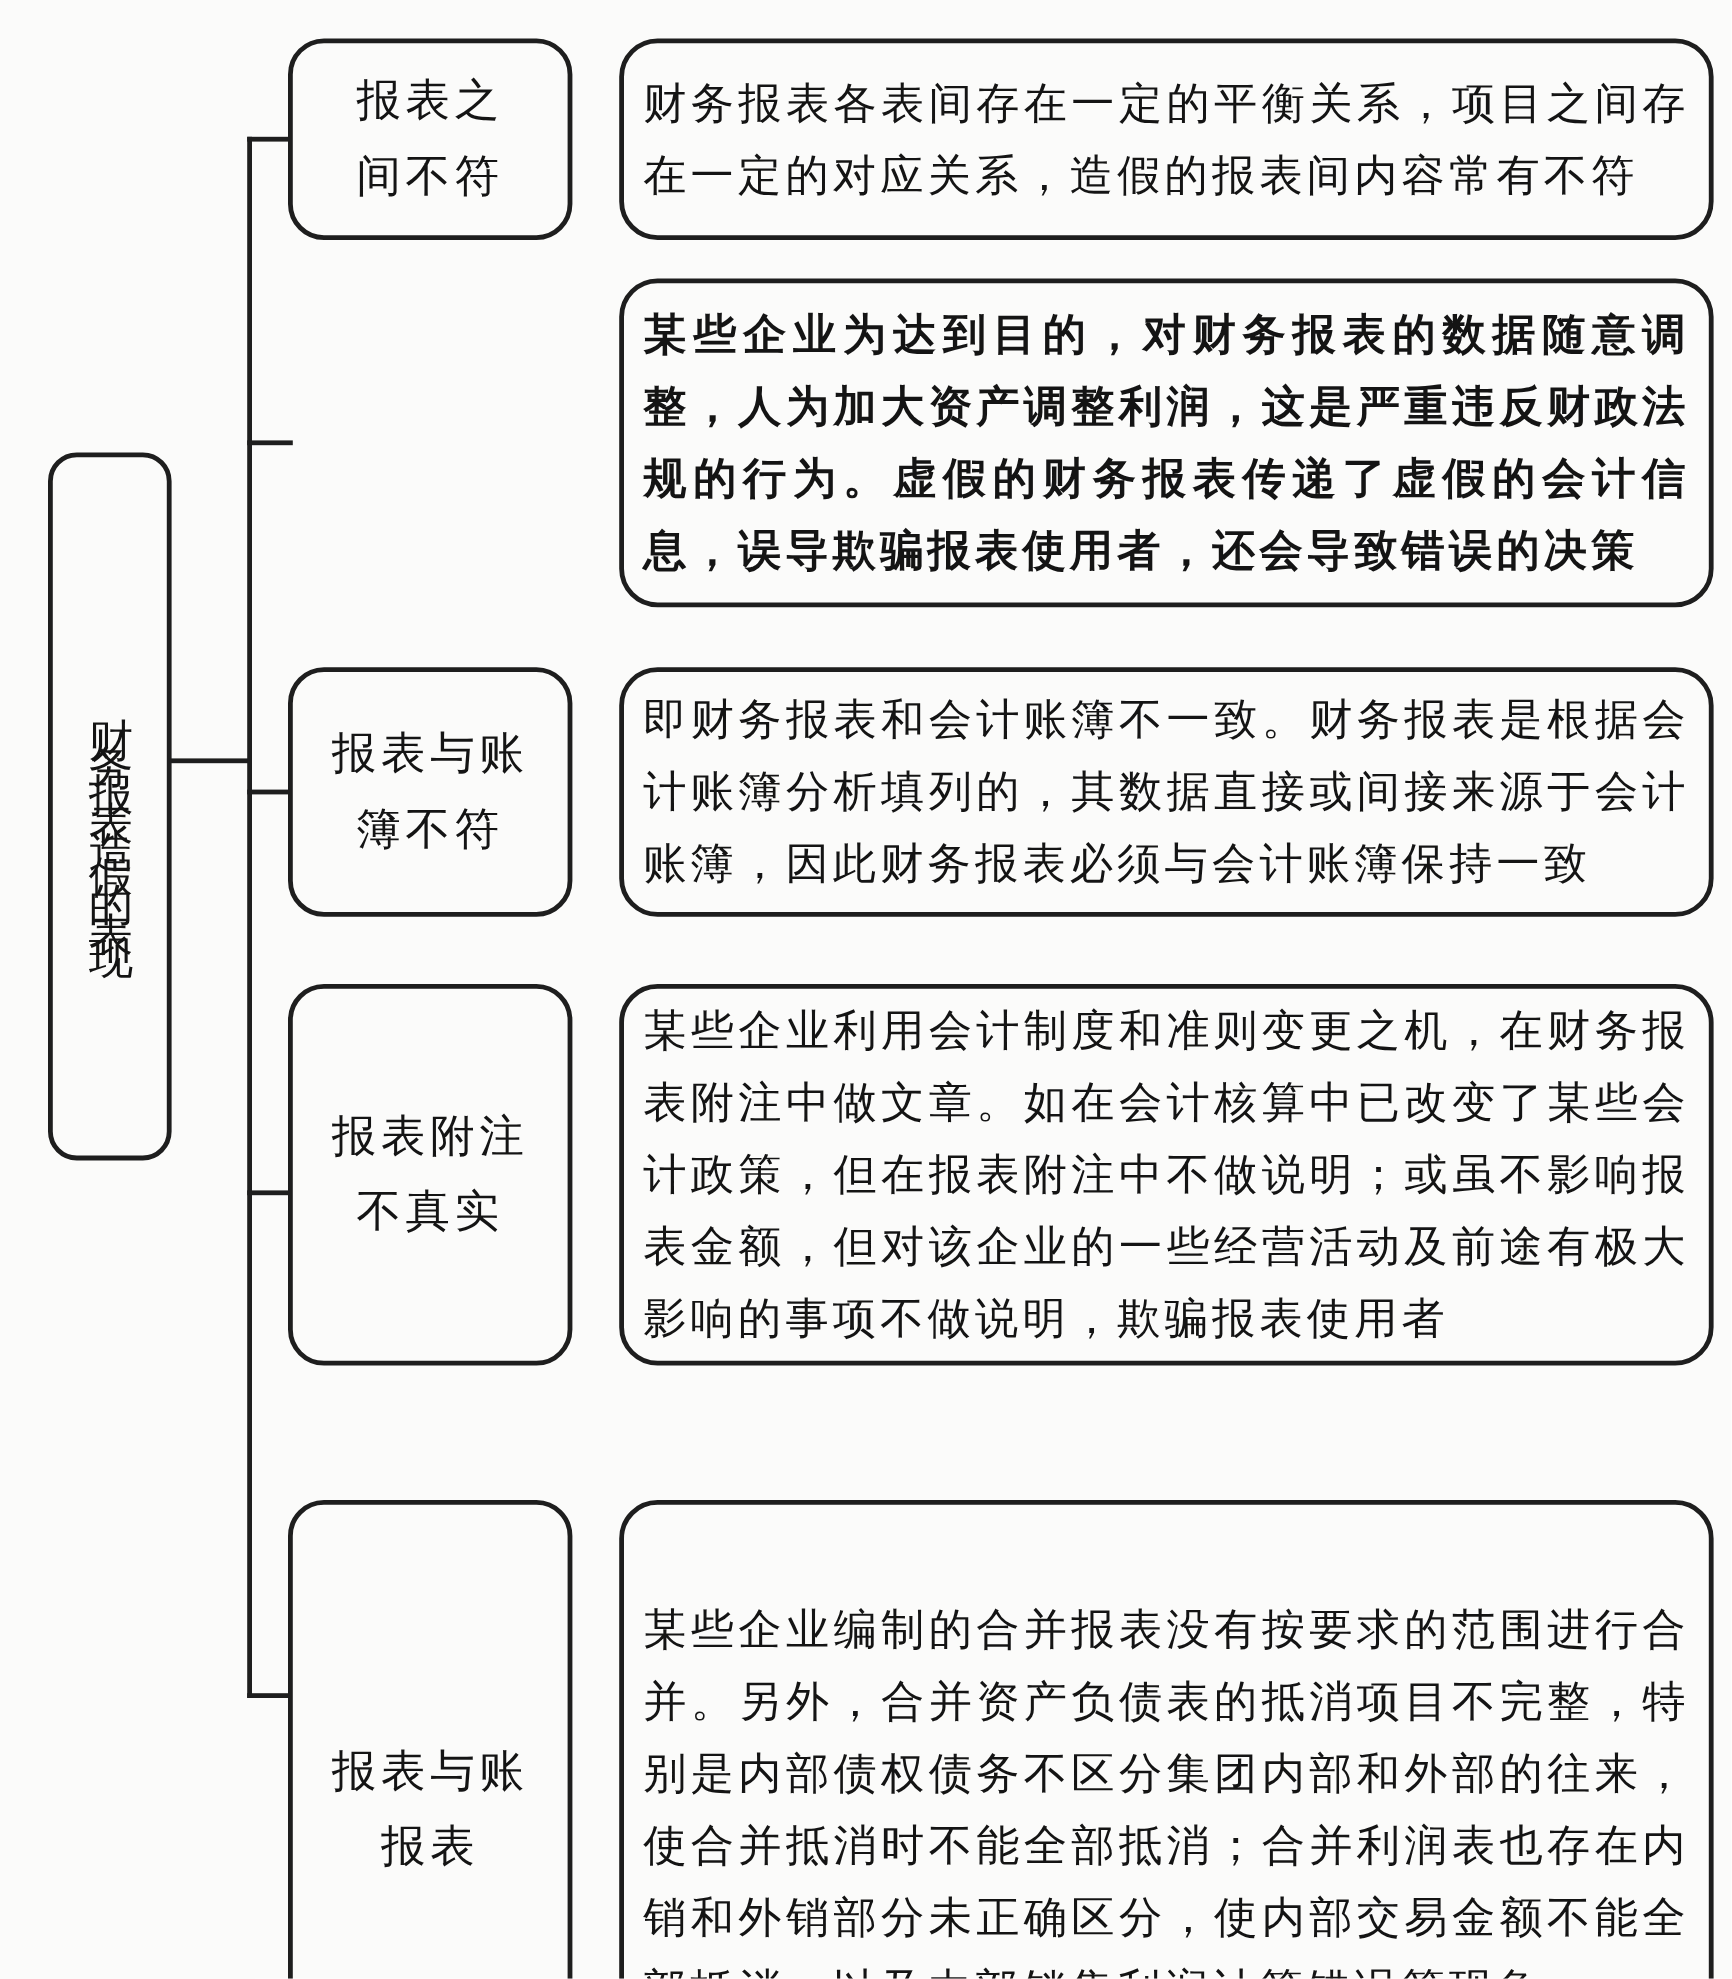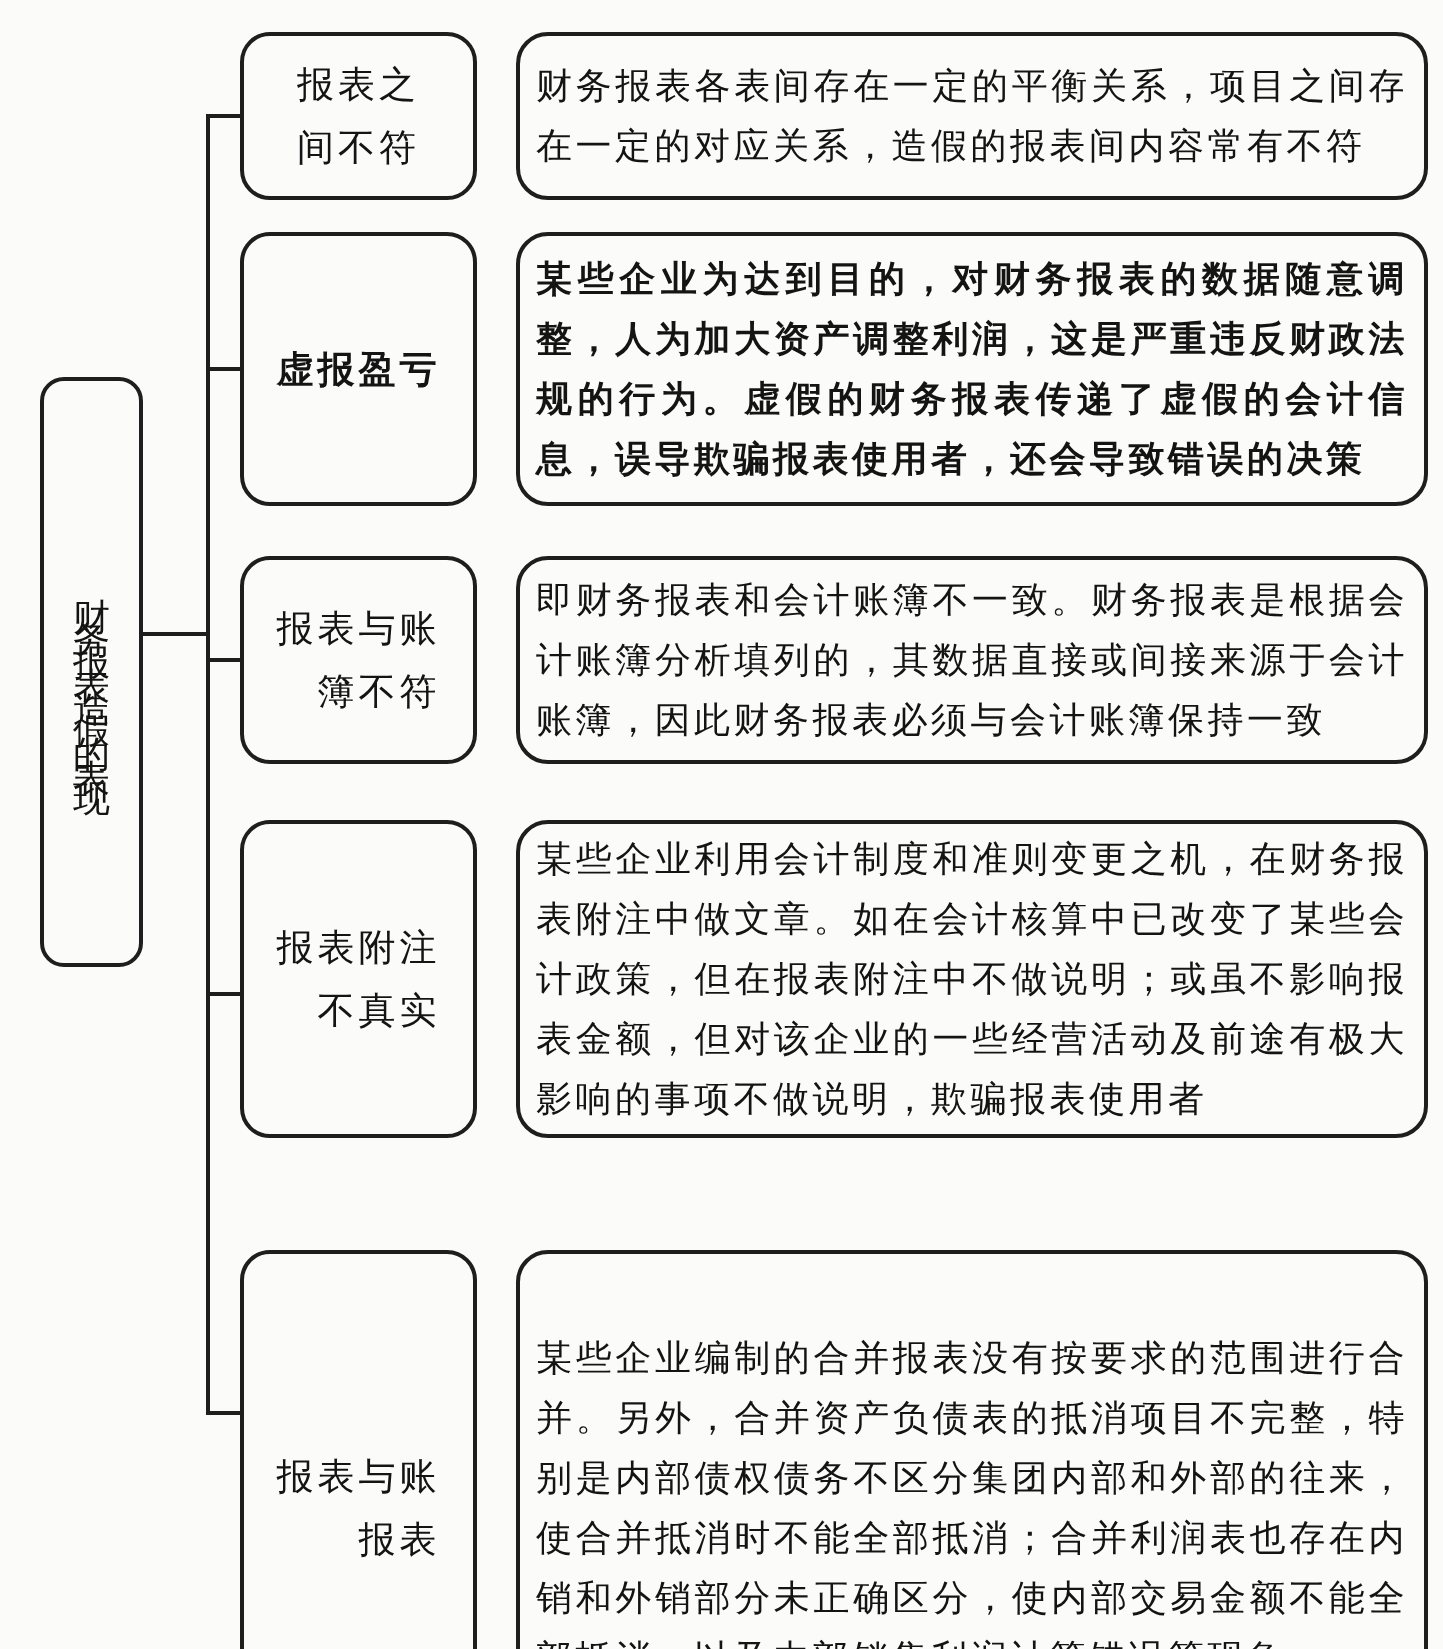--- a/index.html
+++ b/index.html
@@ -43,21 +43,21 @@
   }
   .branch {
     left: 240px;
     width: 237px;
   }
   .branch-label {
     font-size: 37px;
     letter-spacing: 4px;
     line-height: 63px;
     white-space: pre-line;
-    text-align: right;
+    text-align: center;
   }
   .desc {
     left: 495px;
     width: 912px;
     border-radius: 32px;
     margin-left: 21px;
   }
   .desc-text {
     width: 100%;
     padding: 0 16px;
@@ -95,23 +95,20 @@
   <div class="hline" style="left:206px; top:114px; width:38px;"></div>
   <div class="node branch r1">
     <div class="branch-label">报表之
 间不符</div>
   </div>
   <div class="node desc r1">
     <div class="desc-text">财务报表各表间存在一定的平衡关系，项目之间存在一定的对应关系，造假的报表间内容常有不符</div>
   </div>
 
   <div class="hline" style="left:206px; top:367px; width:38px;"></div>
-  <div class="node branch r2">
-    <div class="branch-label">虚报盈亏</div>
-  </div>
   <div class="node desc r2">
     <div class="desc-text">某些企业为达到目的，对财务报表的数据随意调整，人为加大资产调整利润，这是严重违反财政法规的行为。虚假的财务报表传递了虚假的会计信息，误导欺骗报表使用者，还会导致错误的决策</div>
   </div>
 
   <div class="hline" style="left:206px; top:658px; width:38px;"></div>
   <div class="node branch r3">
     <div class="branch-label">报表与账
 簿不符</div>
   </div>
   <div class="node desc r3">

